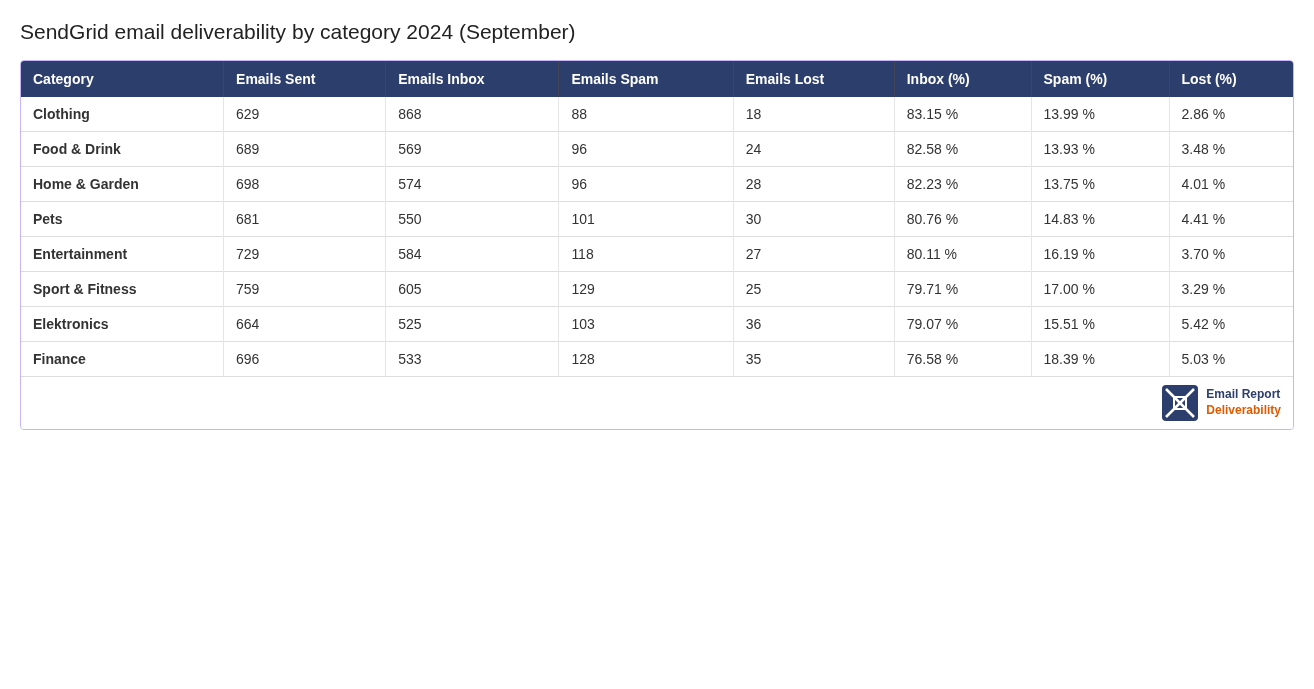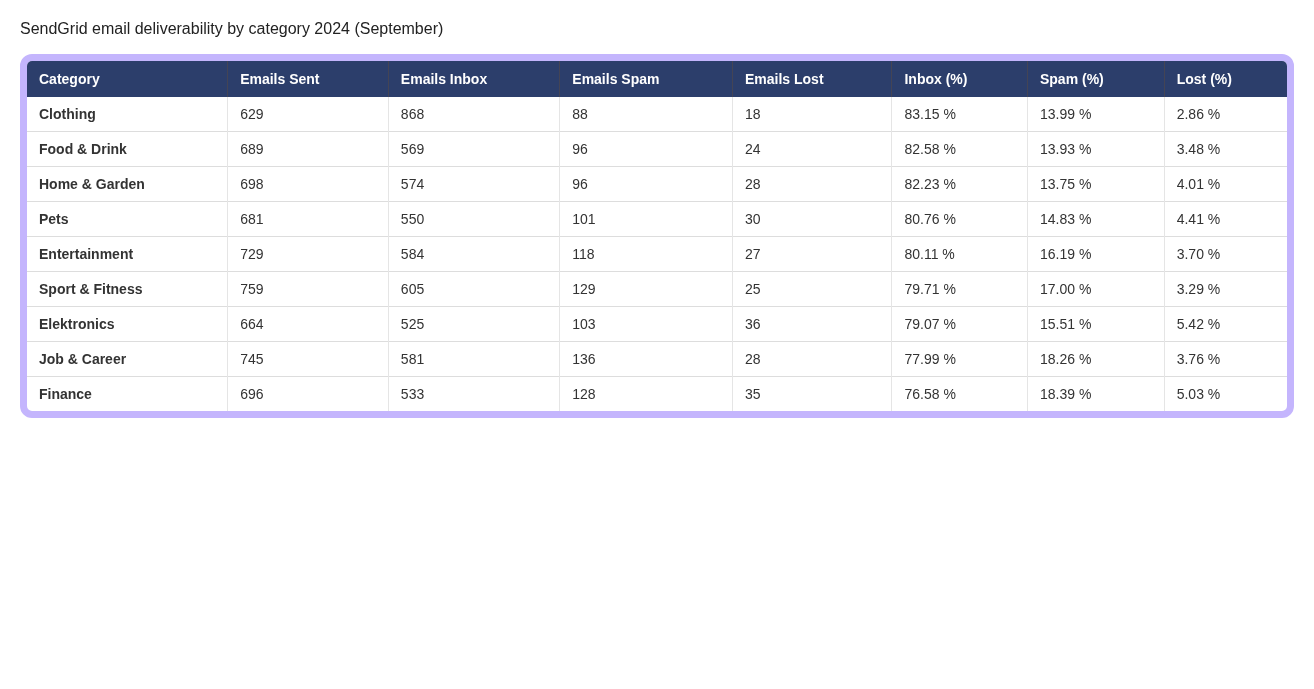--- a/index.html
+++ b/index.html
@@ -8,29 +8,29 @@
       box-sizing: border-box;
     }
     body {
       font-family: Arial, sans-serif;
       background: #fff;
       padding: 20px;
       width: 1314px;
       min-height: 689px;
     }
     .page-title {
-      font-size: 16px;
+      font-size: 21px;
       font-weight: normal;
       color: #222;
       margin-bottom: 16px;
     }
     .table-wrapper {
       width: 100%;
-      border: 7px solid #c4b5fd;
-      border-radius: 12px;
+      border: 1px solid #c4b5fd;
+      border-radius: 4px;
       overflow: hidden;
     }
     table {
       width: 100%;
       border-collapse: collapse;
       font-size: 14px;
     }
     thead tr {
       background-color: #2c3e6b;
       color: #fff;
@@ -177,34 +177,38 @@
           <td>Elektronics</td>
           <td>664</td>
           <td>525</td>
           <td>103</td>
           <td>36</td>
           <td>79.07 %</td>
           <td>15.51 %</td>
           <td>5.42 %</td>
         </tr>
         <tr>
-          <td>Job &amp; Career</td>
-          <td>745</td>
-          <td>581</td>
-          <td>136</td>
-          <td>28</td>
-          <td>77.99 %</td>
-          <td>18.26 %</td>
-          <td>3.76 %</td>
-        </tr>
-        <tr>
           <td>Finance</td>
           <td>696</td>
           <td>533</td>
           <td>128</td>
           <td>35</td>
           <td>76.58 %</td>
           <td>18.39 %</td>
           <td>5.03 %</td>
         </tr>
       </tbody>
   </table>
+  <div class="footer-row">
+    <div class="brand-logo">
+      <svg class="brand-icon" viewBox="0 0 36 36" xmlns="http://www.w3.org/2000/svg">
+        <rect width="36" height="36" rx="4" fill="#2c3e6b"></rect>
+        <line x1="4" y1="4" x2="32" y2="32" stroke="white" stroke-width="2.5"></line>
+        <line x1="32" y1="4" x2="4" y2="32" stroke="white" stroke-width="2.5"></line>
+        <rect x="12" y="12" width="12" height="12" fill="none" stroke="white" stroke-width="2"></rect>
+      </svg>
+      <div class="brand-text">
+        <span>Email Report</span>
+        <span>Deliverability</span>
+      </div>
+    </div>
+  </div>
 </div>
 
 </body></html>

